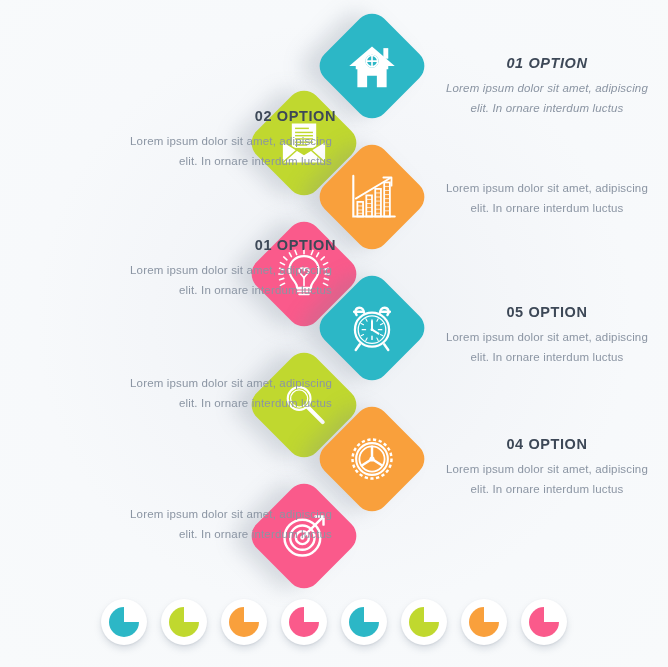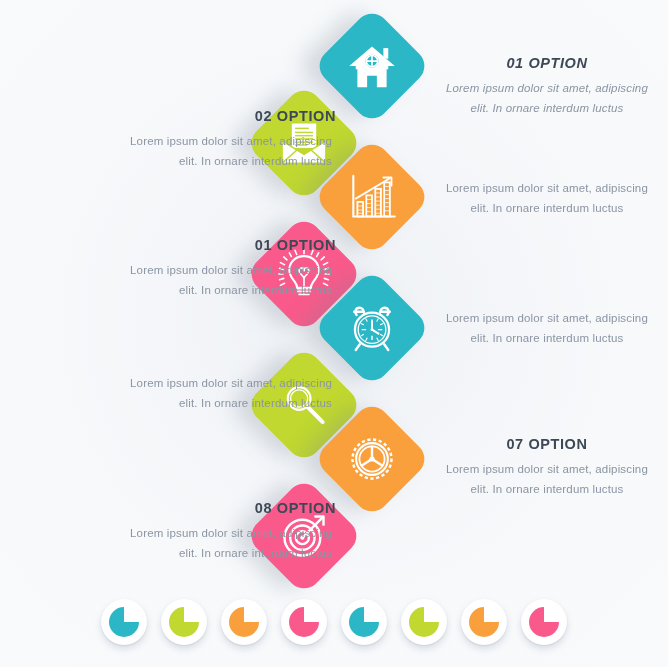--- a/index.html
+++ b/index.html
@@ -239,31 +239,31 @@
         <div class="body">Lorem ipsum dolor sit amet, adipiscing elit. In ornare interdum luctus</div>
       </div>
       <div class="txt right" style="left: 432px; top: 175px;">
         <div class="body">Lorem ipsum dolor sit amet, adipiscing elit. In ornare interdum luctus</div>
       </div>
       <div class="txt left" style="left: 106px; top: 238px;">
         <div class="ttl">01 OPTION</div>
         <div class="body">Lorem ipsum dolor sit amet, adipiscing elit. In ornare interdum luctus</div>
       </div>
       <div class="txt right" style="left: 432px; top: 305px;">
+        <div class="ttl">05 OPTION</div>
         <div class="body">Lorem ipsum dolor sit amet, adipiscing elit. In ornare interdum luctus</div>
       </div>
       <div class="txt left" style="left: 106px; top: 370px;">
         <div class="body">Lorem ipsum dolor sit amet, adipiscing elit. In ornare interdum luctus</div>
       </div>
       <div class="txt right" style="left: 432px; top: 437px;">
-        <div class="ttl">07 OPTION</div>
+        <div class="ttl">04 OPTION</div>
         <div class="body">Lorem ipsum dolor sit amet, adipiscing elit. In ornare interdum luctus</div>
       </div>
       <div class="txt left" style="left: 106px; top: 501px;">
-        <div class="ttl">08 OPTION</div>
         <div class="body">Lorem ipsum dolor sit amet, adipiscing elit. In ornare interdum luctus</div>
       </div>
     </div>
 
   <div id="legend">
       <div class="chip">
         <div class="pie" style="background: conic-gradient(from 90deg, rgb(44, 183, 198) 0deg, rgb(44, 183, 198) 270deg, rgb(255, 255, 255) 270deg, rgb(255, 255, 255) 360deg);"></div>
       </div>
       <div class="chip">
         <div class="pie" style="background: conic-gradient(from 90deg, rgb(192, 216, 47) 0deg, rgb(192, 216, 47) 270deg, rgb(255, 255, 255) 270deg, rgb(255, 255, 255) 360deg);"></div>

